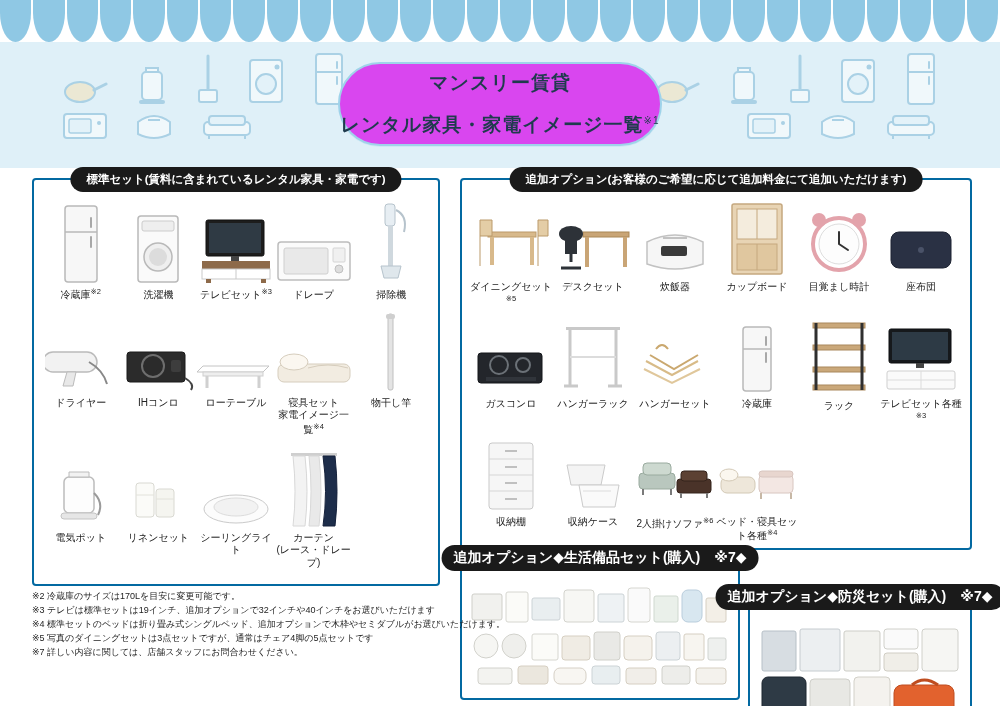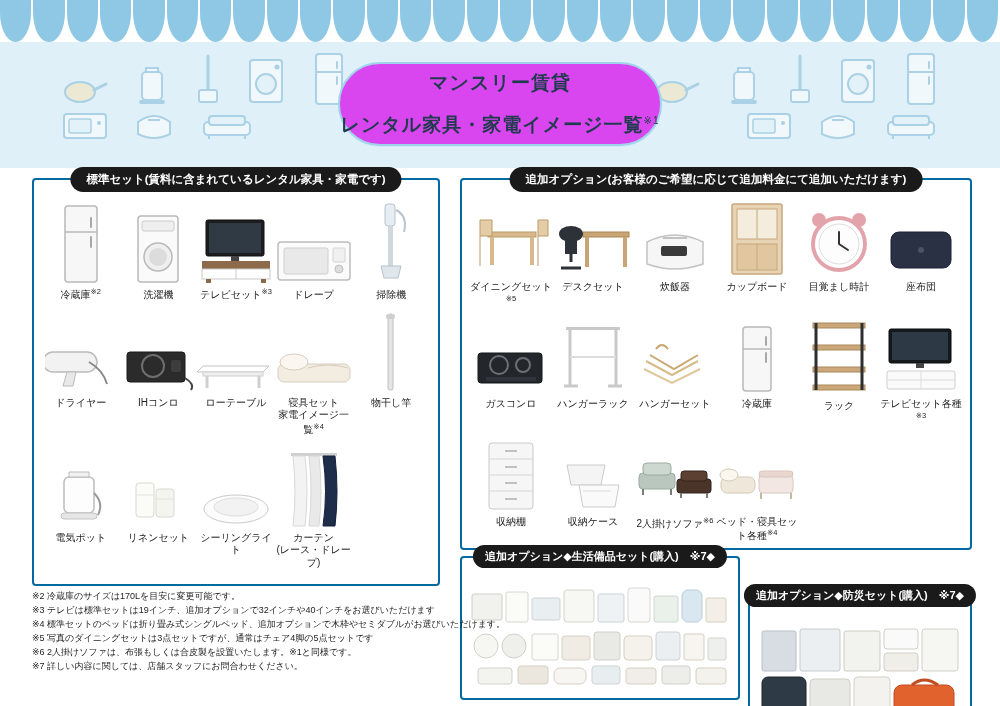--- a/index.html
+++ b/index.html
@@ -60,21 +60,21 @@
     border:2px solid #0369a1;
     border-radius:4px;
     background:#ffffff;
   }
   .panel-title{
     position:absolute;top:-13px;left:50%;transform:translateX(-50%);
     background:#1a1a1a;color:#ffffff;
     font-size:11.5px;font-weight:bold;
     padding:5px 16px;border-radius:13px;white-space:nowrap;
   }
-  .panel-title.small{font-size:11px;padding:4px 12px;}
+  .panel-title.small{font-size:14px;padding:4px 12px;}
 
   #panel-standard{left:32px;top:178px;width:404px;height:404px;}
   #panel-option{left:460px;top:178px;width:508px;height:368px;}
   #panel-living{left:460px;top:556px;width:276px;height:140px;}
   #panel-bousai{left:748px;top:556px;width:220px;height:140px;margin-top:39px;}
 
   .grid{display:flex;flex-wrap:wrap;}
   .cell{display:flex;flex-direction:column;align-items:center;justify-content:flex-start;}
   .cell .art{display:flex;align-items:flex-end;justify-content:center;}
   .cell .cap{
@@ -694,15 +694,14 @@
       <path d="M156 62 q12 -10 26 0" fill="none" stroke="#bf4d20" stroke-width="3"></path>
     </svg>
   </div>
 </div>
 
 <div id="notes">
   <div>※2 冷蔵庫のサイズは170Lを目安に変更可能です。</div>
   <div>※3 テレビは標準セットは19インチ、追加オプションで32インチや40インチをお選びいただけます</div>
   <div>※4 標準セットのベッドは折り畳み式シングルベッド、追加オプションで木枠やセミダブルがお選びいただけます。</div>
   <div>※5 写真のダイニングセットは3点セットですが、通常はチェア4脚の5点セットです</div>
-  <div>※6 2人掛けソファは、布張もしくは合皮製を設置いたします。※1と同様です。</div>
   <div>※7 詳しい内容に関しては、店舗スタッフにお問合わせください。</div>
 </div>
 
 </body></html>

